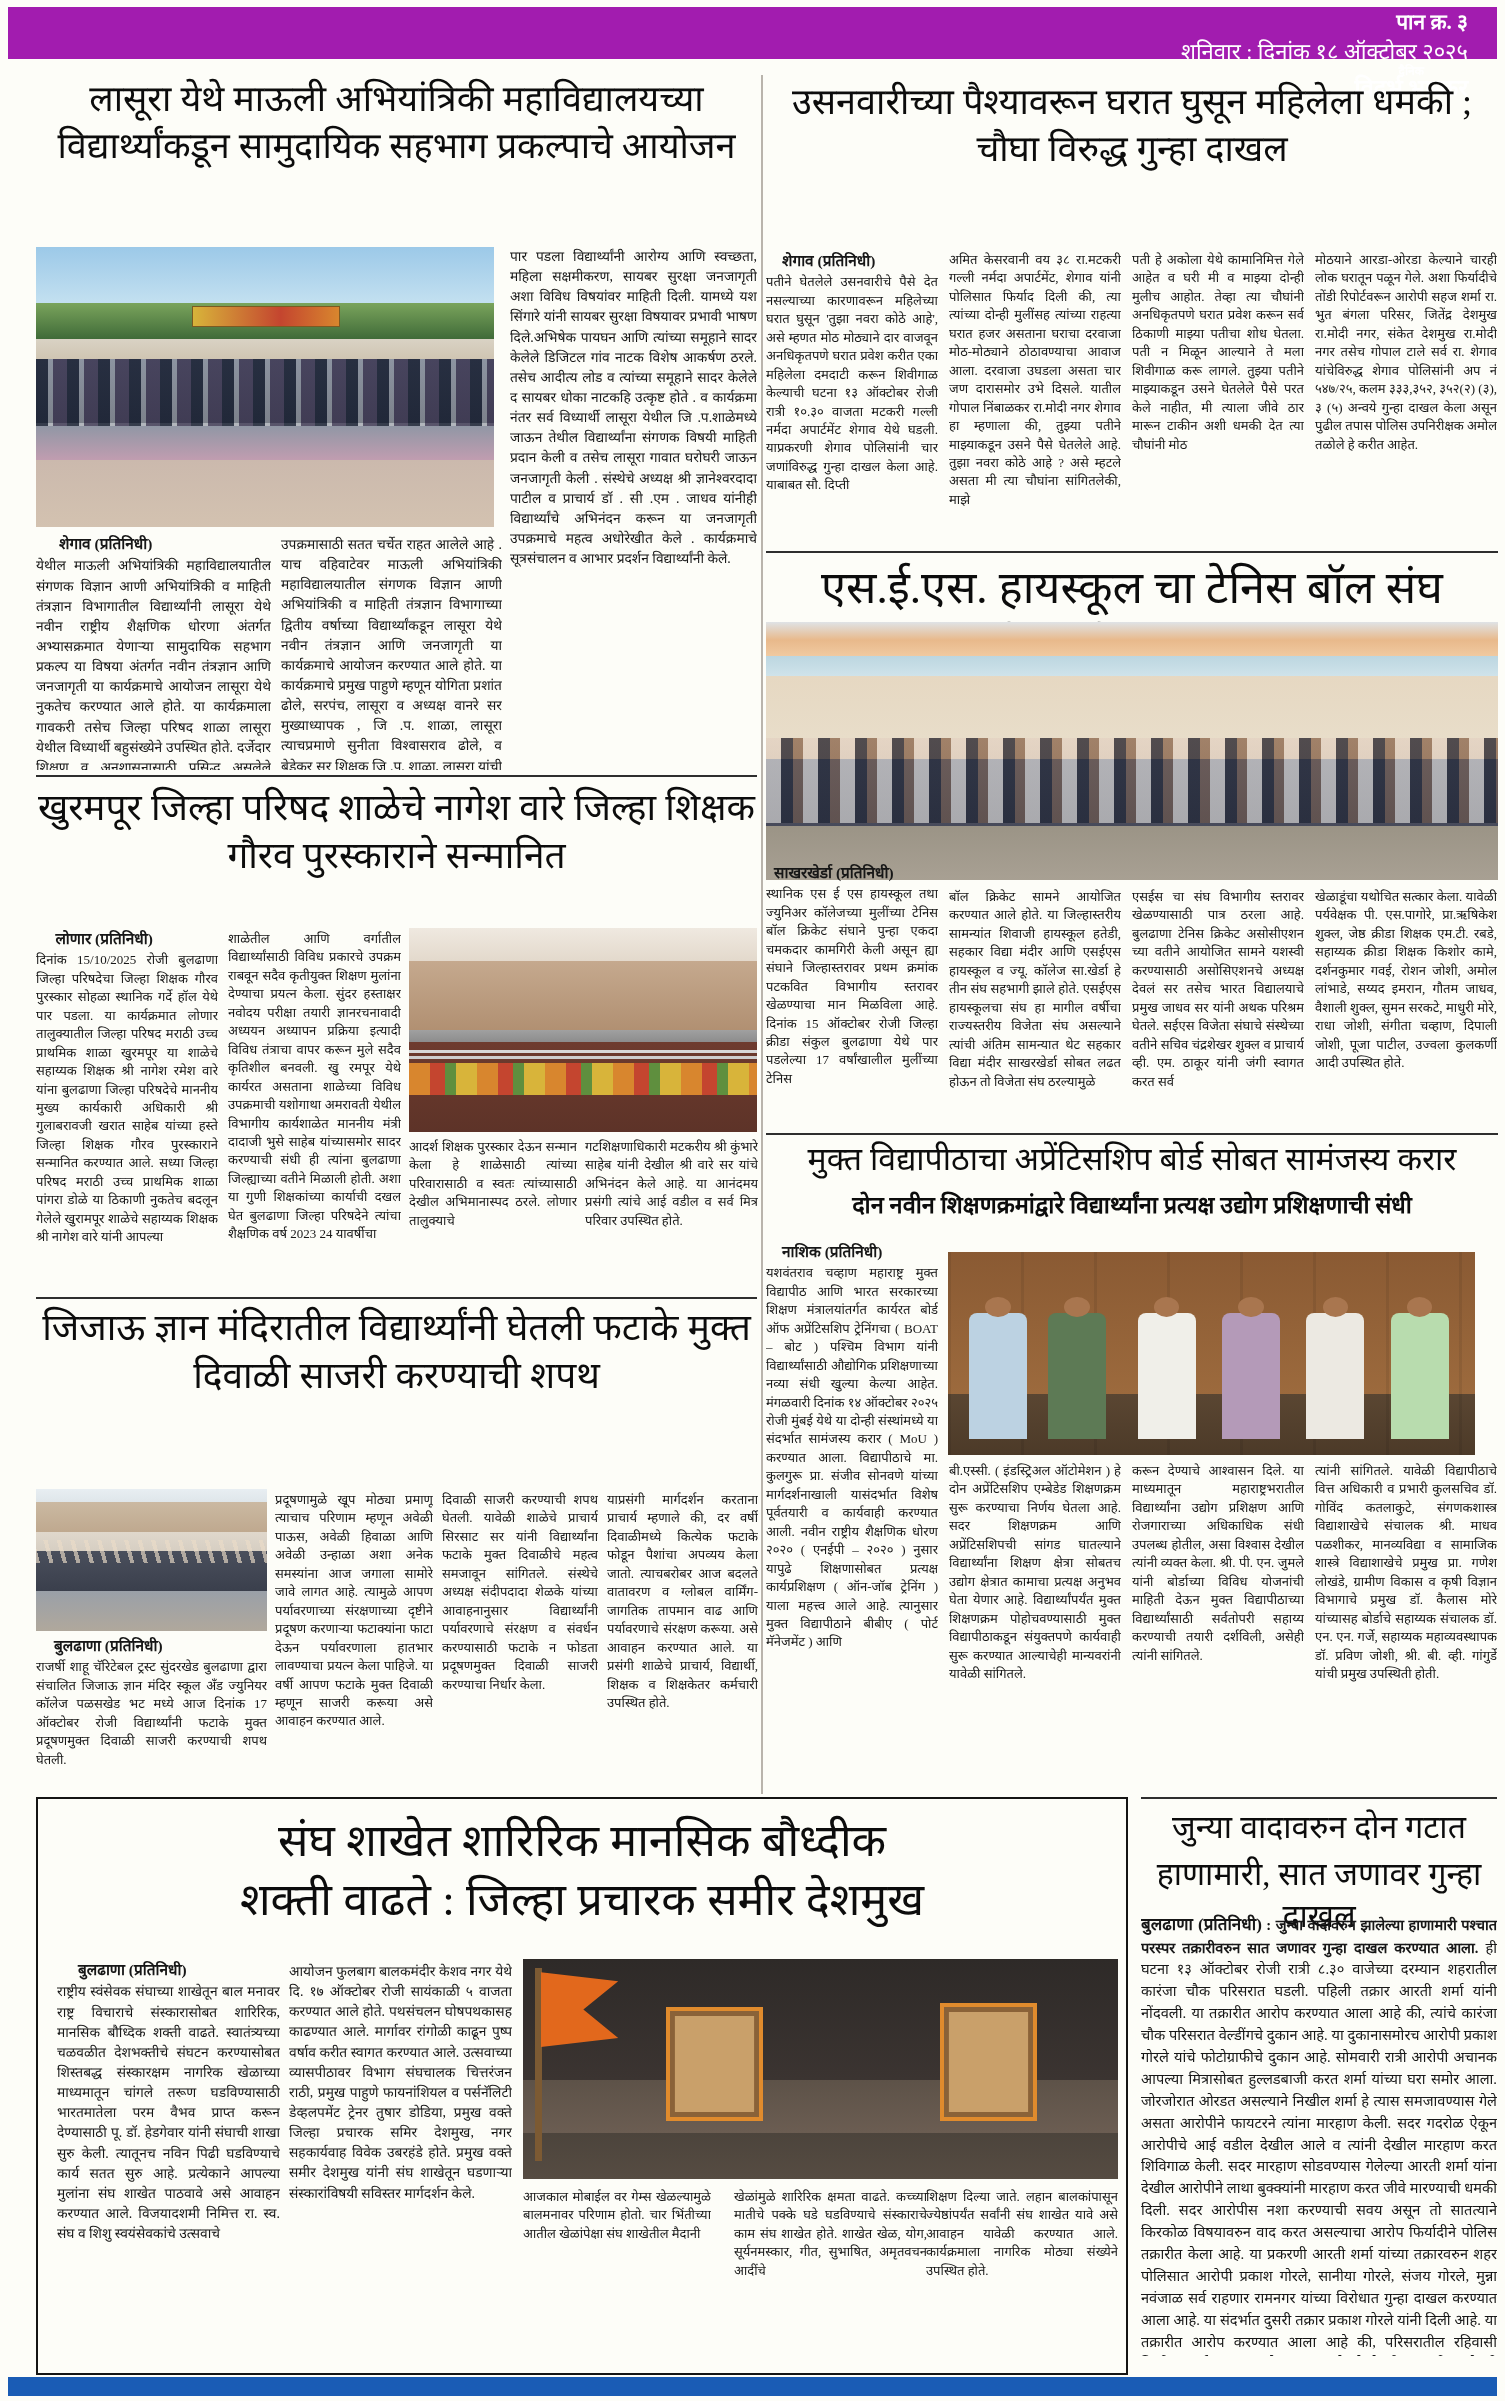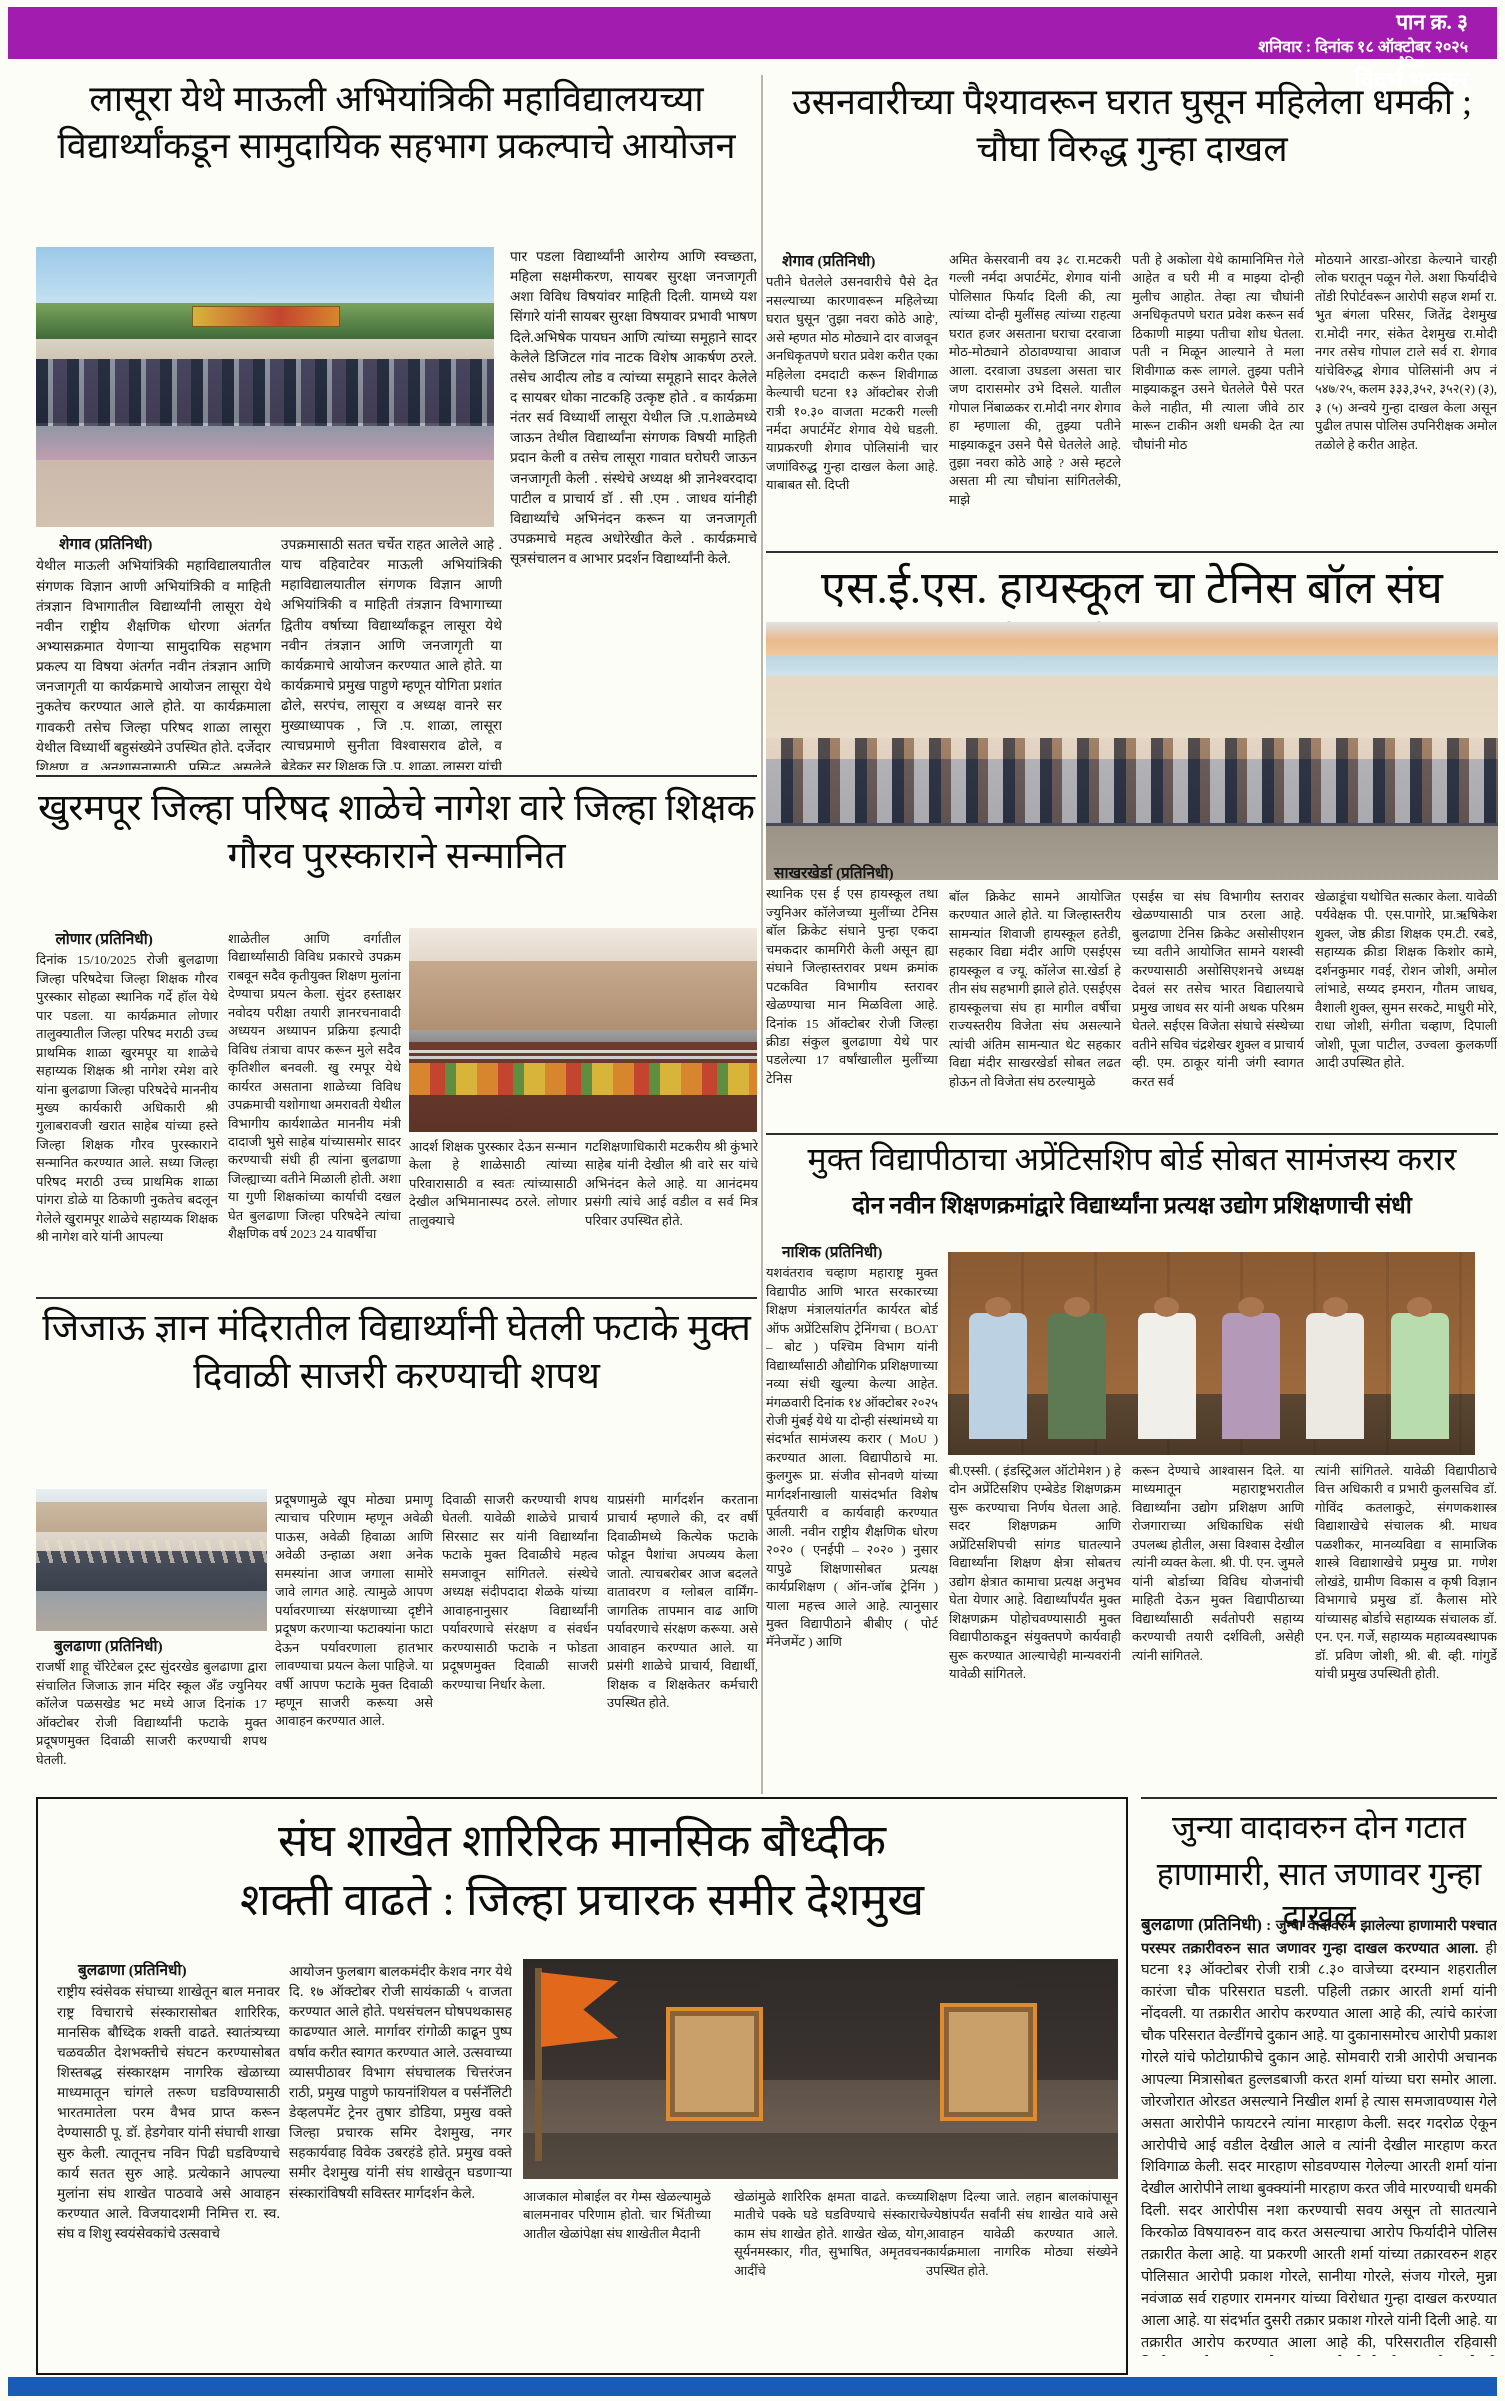--- a/index.html
+++ b/index.html
@@ -44,21 +44,21 @@
   .portrait{position:absolute;background:#c9a06a;border:4px solid #e08b2d;box-shadow:inset 0 0 0 4.9px #8a6238;}
   .footer-bar{position:absolute;left:8px;width:1489px;height:19.4px;top:2377px;}
 </style>
 </head>
 <body>
 
 <div id="page">
 
   <div class="abs bar" style="left: 8px; top: 6.5px; width: 1489px; height: 52px; display: flex; align-items: flex-end; justify-content: space-between; padding: 0px 29px; box-sizing: border-box; background: #a21caf; flex-direction: column;">
     <div style="font-size:21px;font-weight:bold;">पान क्र. ३</div>
-    <div style="font-size:16px;font-weight:bold;">शनिवार : दिनांक १८ ऑक्टोबर २०२५</div>
+    <div style="font-size:22px;font-weight:normal;">शनिवार : दिनांक १८ ऑक्टोबर २०२५</div>
     <div style="text-align:center;line-height:1;">
       <div style="font-size:12px;font-weight:bold;">दैनिक</div>
       <div style="font-size:23.5px;font-weight:bold;">विदर्भ भास्कर</div>
     </div>
   </div>
 
   <div class="vrule" style="left:761px;top:75px;height:1719px;"></div>
 
   <div class="abs headline" style="left:36px;top:76px;width:721px;font-size:36px;">लासूरा येथे माऊली अभियांत्रिकी महाविद्यालयच्या विद्यार्थ्यांकडून सामुदायिक सहभाग प्रकल्पाचे आयोजन</div>
 

